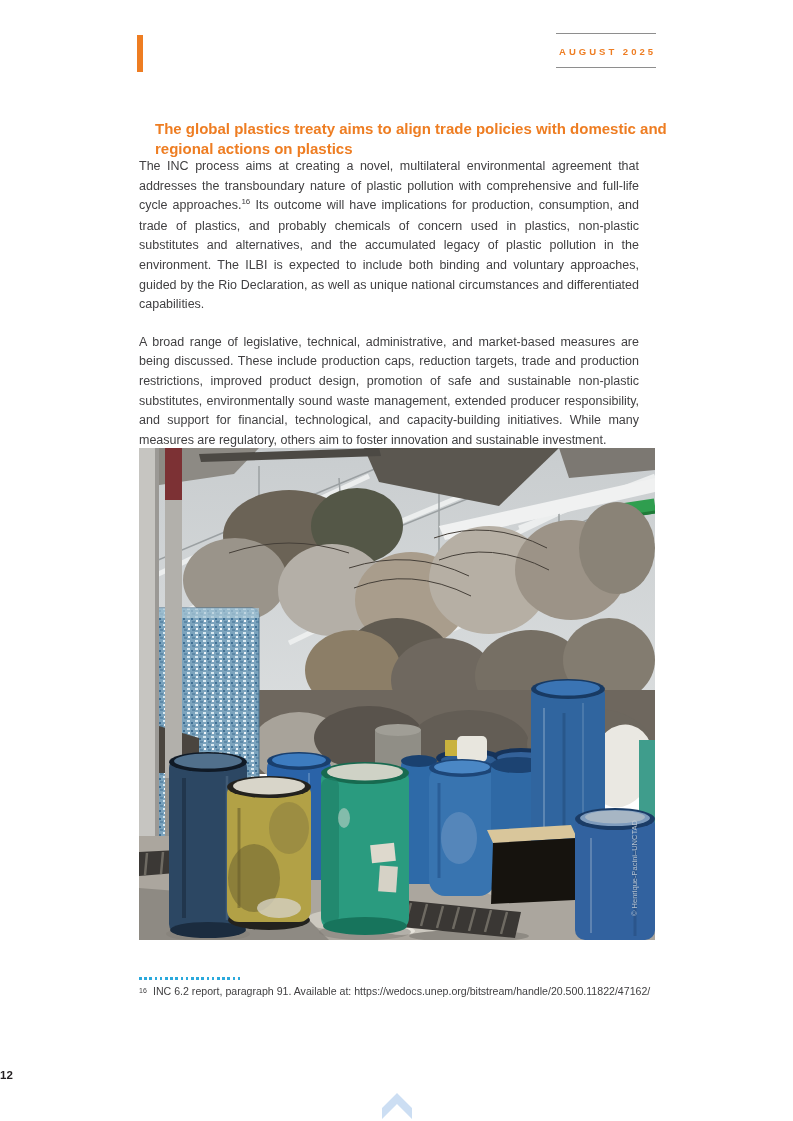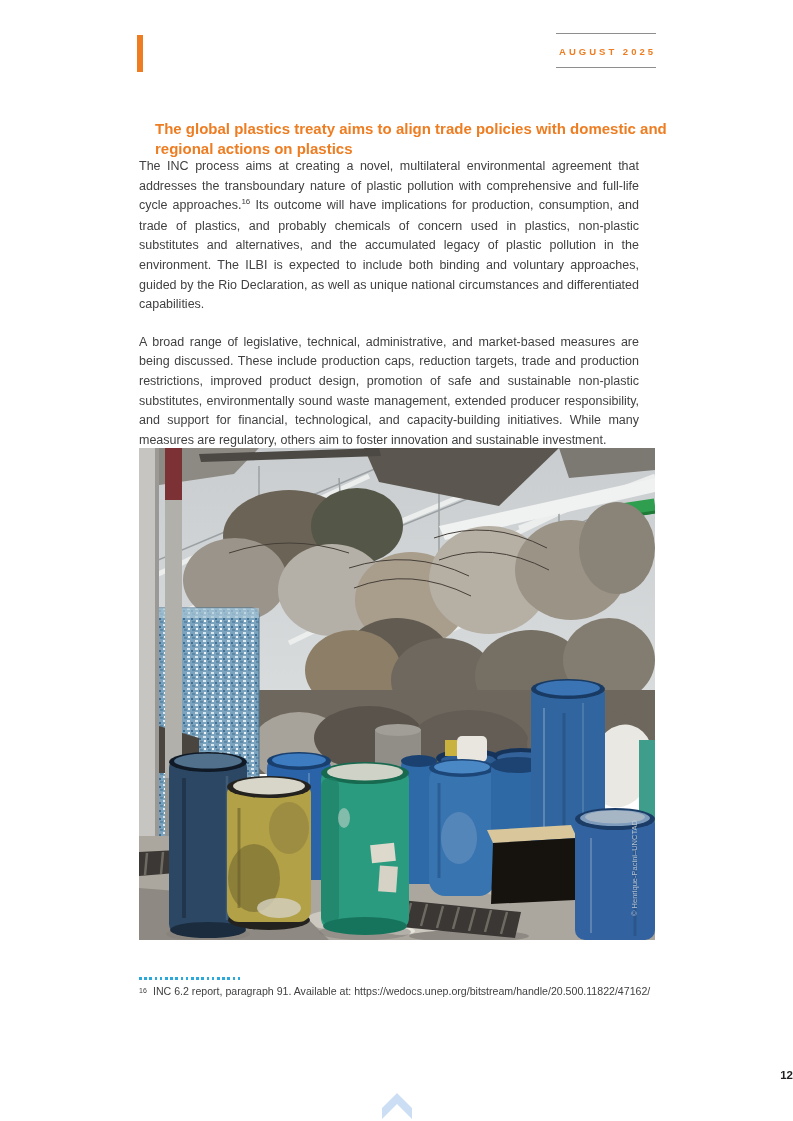--- a/index.html
+++ b/index.html
@@ -34,21 +34,21 @@
   .photo svg { display:block; }
   
   .fn-rule { position:absolute; left:139px; top:977px; width:101px; height:2.6px;
     background-image:repeating-linear-gradient(90deg,
       var(--dotted-rule-blue,#2BA9DC) 0 2.6px, transparent 2.6px 5.2px); }
   .footnote { position:absolute; left:139px; top:984px; width:540px;
     color:var(--body-text,#414042); font-size:10.6px; line-height:15.8px; }
   .fn-marker { position:absolute; left:0; top:-1px; font-size:7px; }
   .fn-body { margin-left:14px; }
   
-  .page-num { position:absolute; left:0; top:1069px; width:793px; text-align:right;
+  .page-num { position:absolute; left:0; top:1069px; width:793px; text-align:left;
     font-size:11.5px; font-weight:bold; color:#231f20; }
   .logo { position:absolute; left:382px; top:1092px; width:30px; height:29px; }
 </style>
 </head>
 <body>
 
 <div class="page">
 
   <div class="brand-bar"></div>
   <div class="date-block">

